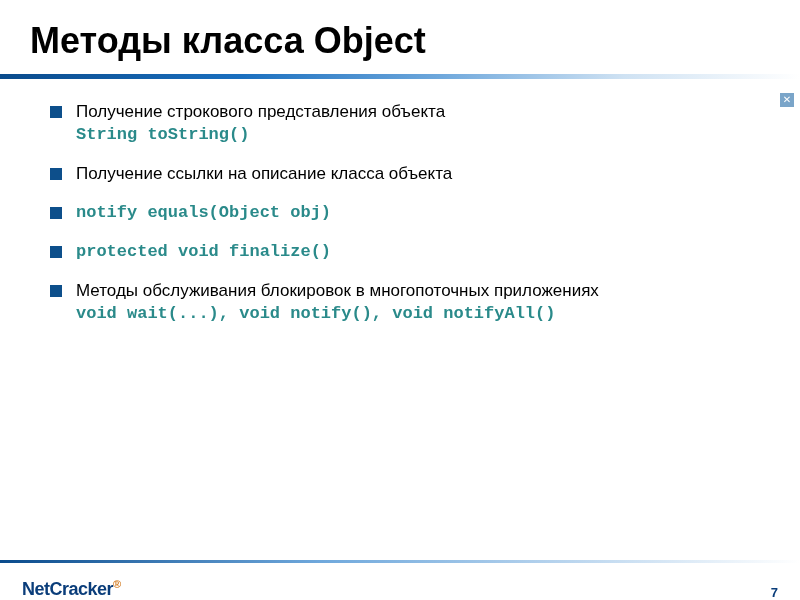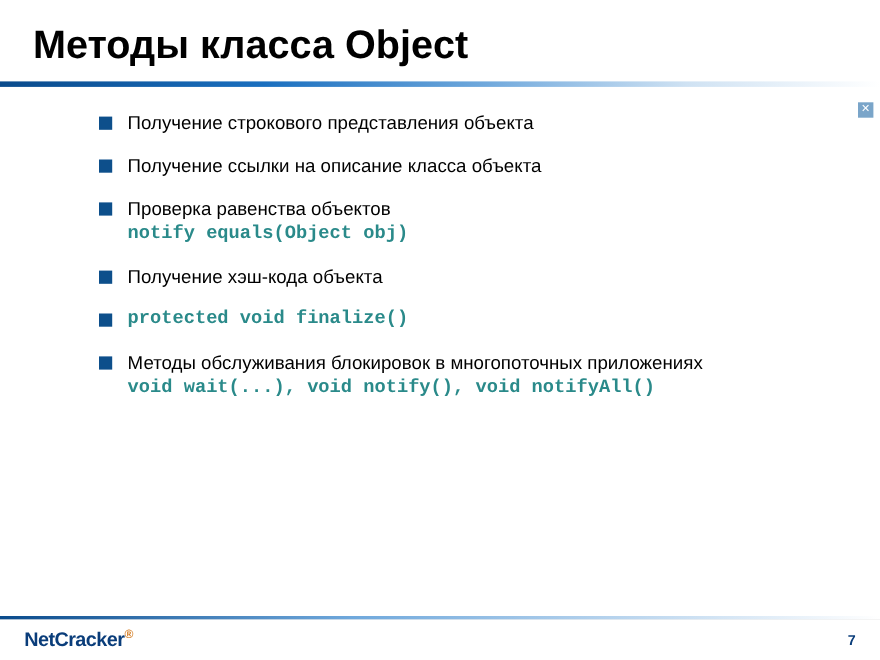--- a/index.html
+++ b/index.html
@@ -38,21 +38,20 @@
     display: flex;
     align-items: center;
     justify-content: center;
     color: #fff;
     font-size: 10px;
     line-height: 1;
   }
   .content {
     flex: 1;
     padding: 22px 30px 10px 50px;
-    margin-left: 40px;
   }
   ul { list-style: none; }
   li {
     position: relative;
     padding-left: 26px;
     margin-bottom: 16px;
     font-size: 17px;
     line-height: 1.35;
     color: #000;
   }
@@ -68,21 +67,21 @@
   .code {
     font-family: "Courier New", Courier, monospace;
     font-weight: bold;
     color: #2a8a8a;
     font-size: 17px;
     display: block;
   }
   .footer {
     height: 38px;
     display: flex;
-    align-items: center;
+    align-items: flex-end;
     justify-content: space-between;
     padding: 0 22px 0 22px;
     border-top: 1px solid #ccc;
     position: relative;
   }
   .footer-grad {
     position: absolute;
     left: 0; right: 0; top: -3px; height: 3px;
     background: linear-gradient(to right, #0a4b8c 0%, #6fa8dc 40%, #fff 100%);
   }
@@ -108,30 +107,29 @@
   <h1 class="title">Методы класса Object</h1>
   <div class="divider"></div>
   <div class="close-box">
       <span>✕</span>
     </div>
 
   <div class="content">
     <ul>
       <li>
         <span>Получение строкового представления объекта</span>
+        <span class="code">String toString()</span>
       </li>
       <li>
         <span>Получение ссылки на описание класса объекта</span>
       </li>
       <li>
-        <span>Проверка равенства объектов</span>
         <span class="code">notify equals(Object obj)</span>
       </li>
       <li>
-        <span>Получение хэш-кода объекта</span>
       </li>
       <li>
         <span class="code">protected void finalize()</span>
       </li>
       <li>
         <span>Методы обслуживания блокировок в многопоточных приложениях</span>
         <span class="code">void wait(...), void notify(), void notifyAll()</span>
       </li>
     </ul>
   </div>

